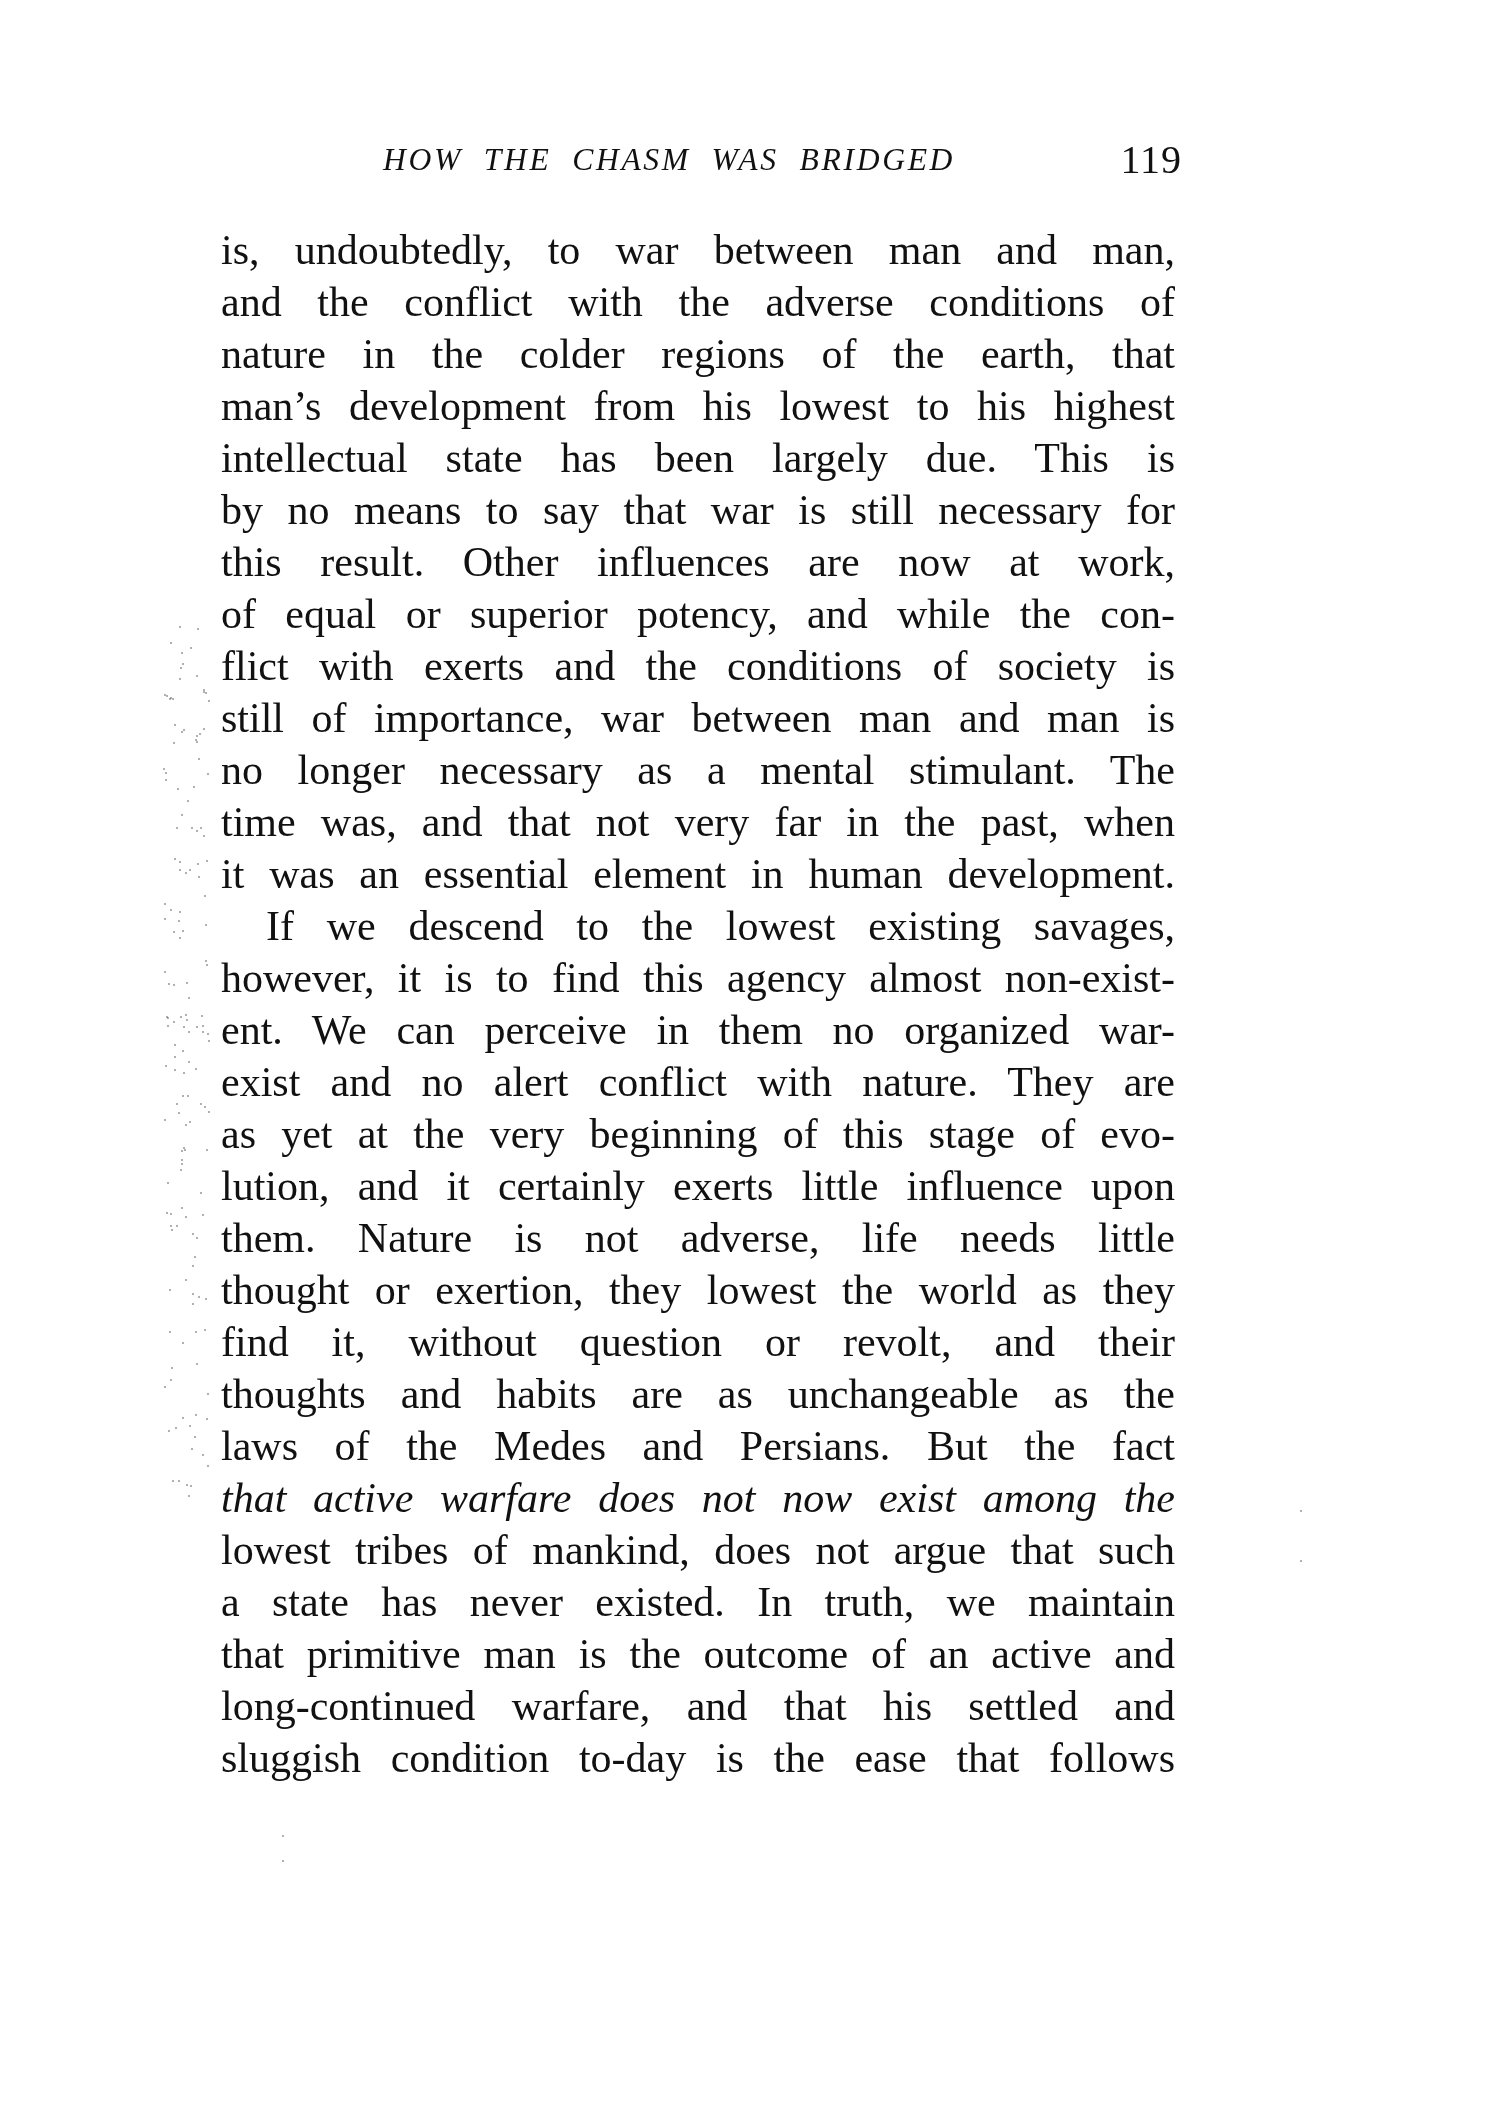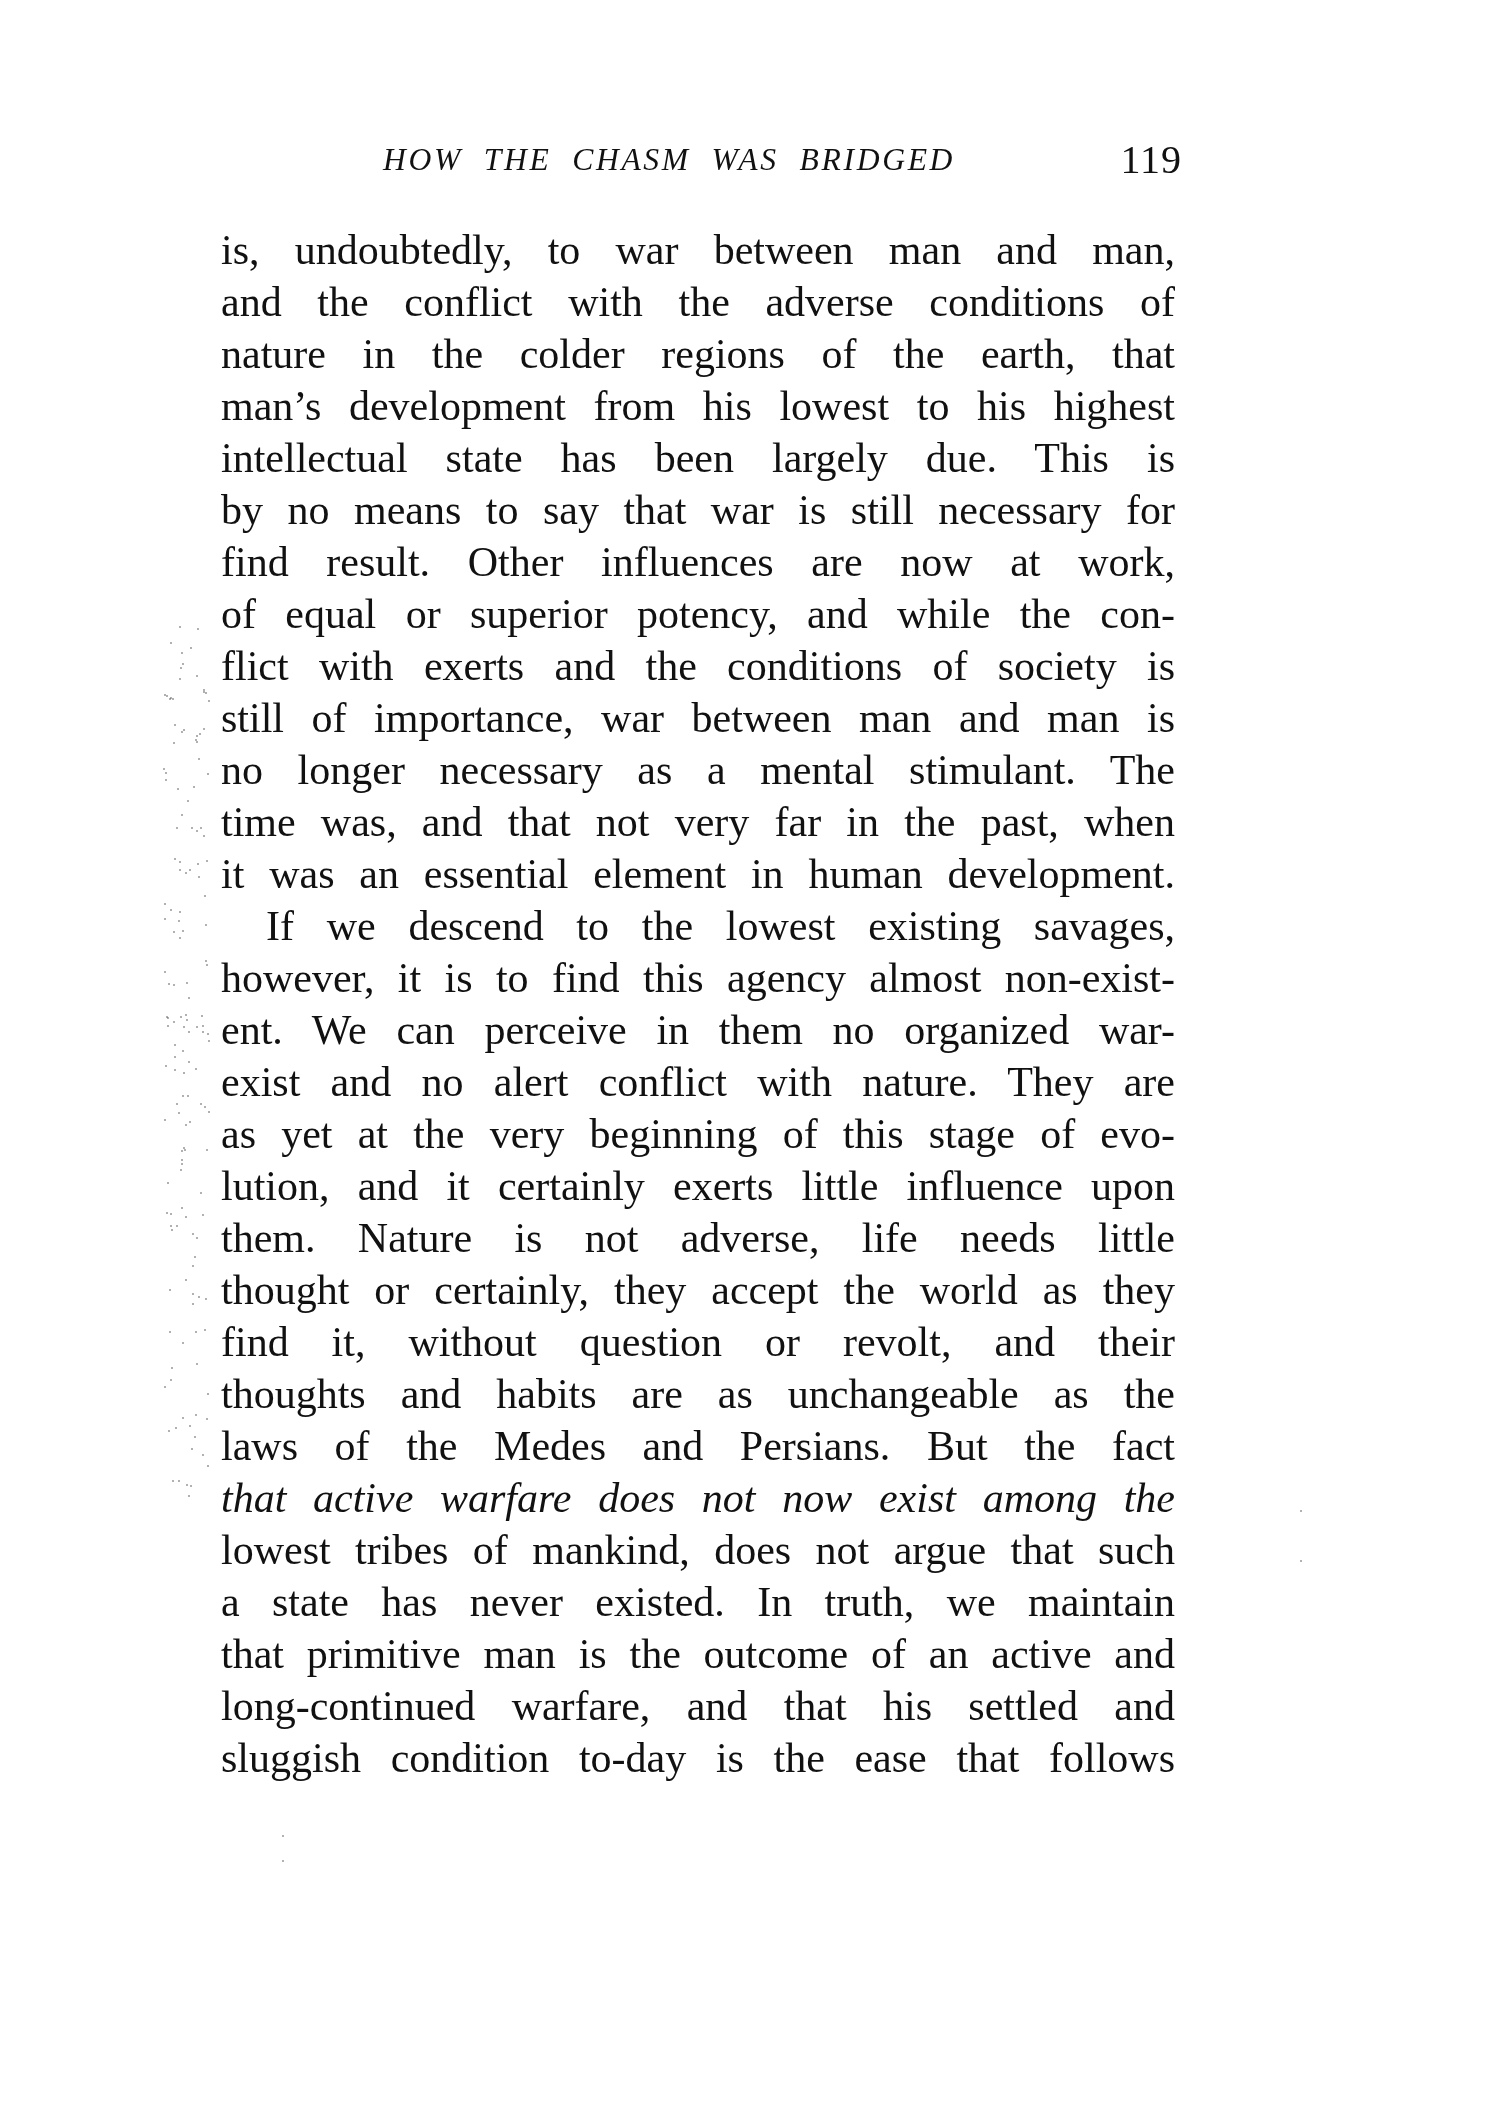--- a/index.html
+++ b/index.html
@@ -102,35 +102,35 @@
     <span class="page-number">119</span>
   </div>
 
   <div class="body-text" id="body-text">
       <div class="line"><span class="line-inner">is, undoubtedly, to war between man and man,</span></div>
       <div class="line"><span class="line-inner">and the conflict with the adverse conditions of</span></div>
       <div class="line"><span class="line-inner">nature in the colder regions of the earth, that</span></div>
       <div class="line"><span class="line-inner">man’s development from his lowest to his highest</span></div>
       <div class="line"><span class="line-inner">intellectual state has been largely due. This is</span></div>
       <div class="line"><span class="line-inner">by no means to say that war is still necessary for</span></div>
-      <div class="line"><span class="line-inner">find result. Other influences are now at work,</span></div>
+      <div class="line"><span class="line-inner">this result. Other influences are now at work,</span></div>
       <div class="line"><span class="line-inner">of equal or superior potency, and while the con-</span></div>
       <div class="line"><span class="line-inner">flict with exerts and the conditions of society is</span></div>
       <div class="line"><span class="line-inner">still of importance, war between man and man is</span></div>
       <div class="line"><span class="line-inner">no longer necessary as a mental stimulant. The</span></div>
       <div class="line"><span class="line-inner">time was, and that not very far in the past, when</span></div>
       <div class="line"><span class="line-inner">it was an essential element in human development.</span></div>
       <div class="line indent"><span class="line-inner">If we descend to the lowest existing savages,</span></div>
       <div class="line"><span class="line-inner">however, it is to find this agency almost non-exist-</span></div>
       <div class="line"><span class="line-inner">ent. We can perceive in them no organized war-</span></div>
       <div class="line"><span class="line-inner">exist and no alert conflict with nature. They are</span></div>
       <div class="line"><span class="line-inner">as yet at the very beginning of this stage of evo-</span></div>
       <div class="line"><span class="line-inner">lution, and it certainly exerts little influence upon</span></div>
       <div class="line"><span class="line-inner">them. Nature is not adverse, life needs little</span></div>
-      <div class="line"><span class="line-inner">thought or certainly, they accept the world as they</span></div>
+      <div class="line"><span class="line-inner">thought or exertion, they lowest the world as they</span></div>
       <div class="line"><span class="line-inner">find it, without question or revolt, and their</span></div>
       <div class="line"><span class="line-inner">thoughts and habits are as unchangeable as the</span></div>
       <div class="line"><span class="line-inner">laws of the Medes and Persians. But the fact</span></div>
       <div class="line slanted"><span class="line-inner">that active warfare does not now exist among the</span></div>
       <div class="line"><span class="line-inner">lowest tribes of mankind, does not argue that such</span></div>
       <div class="line"><span class="line-inner">a state has never existed. In truth, we maintain</span></div>
       <div class="line"><span class="line-inner">that primitive man is the outcome of an active and</span></div>
       <div class="line"><span class="line-inner">long-continued warfare, and that his settled and</span></div>
       <div class="line"><span class="line-inner">sluggish condition to-day is the ease that follows</span></div>
     </div>

